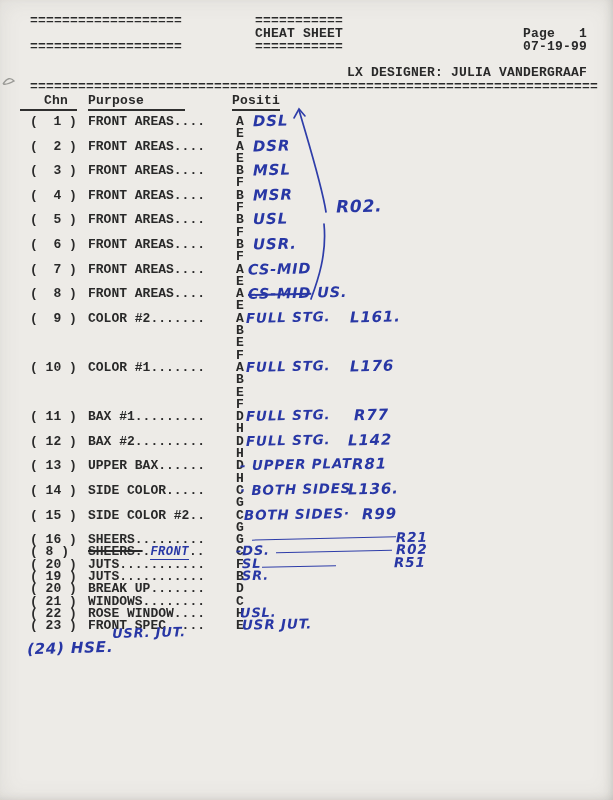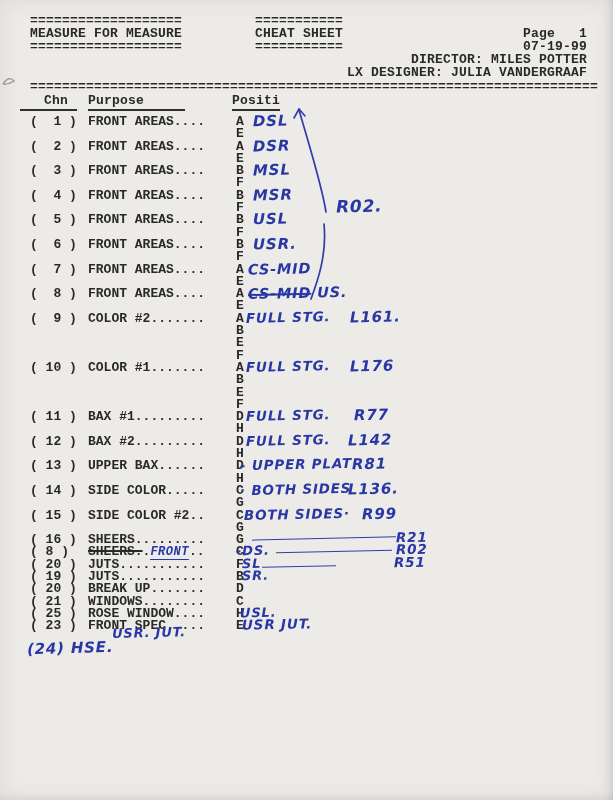--- a/index.html
+++ b/index.html
@@ -62,29 +62,27 @@
   svg{position:absolute;left:0;top:0;}
 </style>
 </head>
 <body>
 
 <div class="page">
 
   <div class="typed" style="left:30px;top:14px;">===================</div>
   <div class="typed" style="left:255px;top:14px;">===========</div>
 
-  <div class="typed" style="left:30px;top:27px;">MEASURE FOR MEASURE</div>
   <div class="typed" style="left:255px;top:27px;">CHEAT SHEET</div>
   <div class="typed right-align" style="top:27px;">Page   1</div>
 
   <div class="typed" style="left:30px;top:40px;">===================</div>
   <div class="typed" style="left:255px;top:40px;">===========</div>
   <div class="typed right-align" style="top:40px;">07-19-99</div>
 
-  <div class="typed right-align" style="top:53px;">DIRECTOR: MILES POTTER</div>
   <div class="typed right-align" style="top:66px;">LX DESIGNER: JULIA VANDERGRAAF</div>
 
   <div class="typed" style="left:30px;top:80px;">=======================================================================</div>
 
   <div class="typed" style="left:44px;top:94px;">Chn</div>
   <div class="typed" style="left:88px;top:94px;">Purpose</div>
   <div class="typed" style="left:232px;top:94px;">Positi</div>
   <div class="underline-seg" style="left:20px;top:109px;width:57px;"></div>
   <div class="underline-seg" style="left:88px;top:109px;width:97px;"></div>
   <div class="underline-seg" style="left:232px;top:109px;width:48px;"></div>
@@ -239,21 +237,21 @@
         <span class="c-chn">( 20 )</span>
         <span class="c-purpose">BREAK UP.......</span>
         <span class="c-pos">D</span>
       </div>
       <div class="trow" style="height: 12.3px;">
         <span class="c-chn">( 21 )</span>
         <span class="c-purpose">WINDOWS........</span>
         <span class="c-pos">C</span>
       </div>
       <div class="trow" style="height: 12.3px;">
-        <span class="c-chn">( 25 )</span>
+        <span class="c-chn">( 22 )</span>
         <span class="c-purpose">ROSE WINDOW....</span>
         <span class="c-pos">H</span>
         <span class="hand note" style="left: 210px; top: -2px; font-size: 13px;">USL.</span>
       </div>
       <div class="trow" style="height: 12.3px;">
         <span class="c-chn">( 23 )</span>
         <span class="c-purpose">FRONT SPEC.....</span>
         <span class="c-pos">E</span>
         <span class="hand note" style="left: 212px; top: -2px; font-size: 13.5px;">USR JUT.</span>
       </div>

